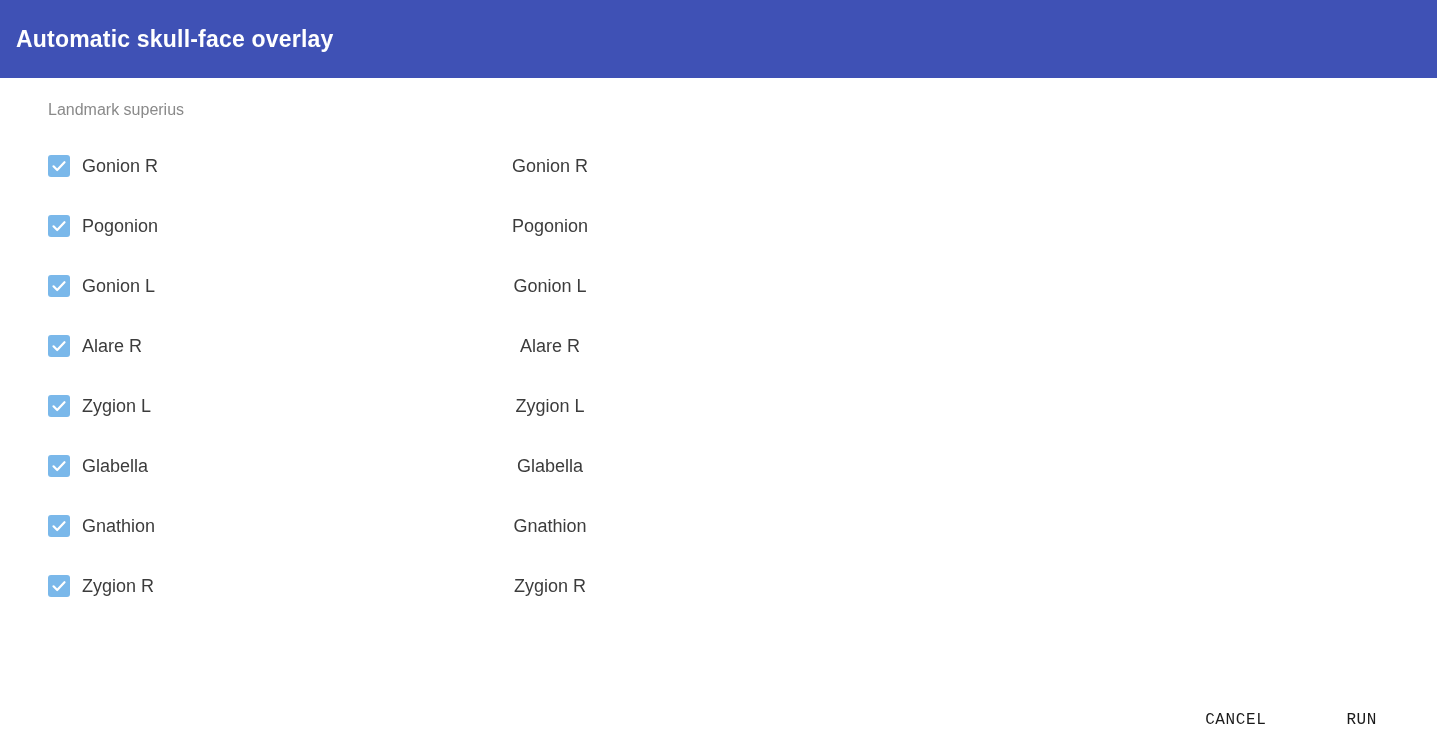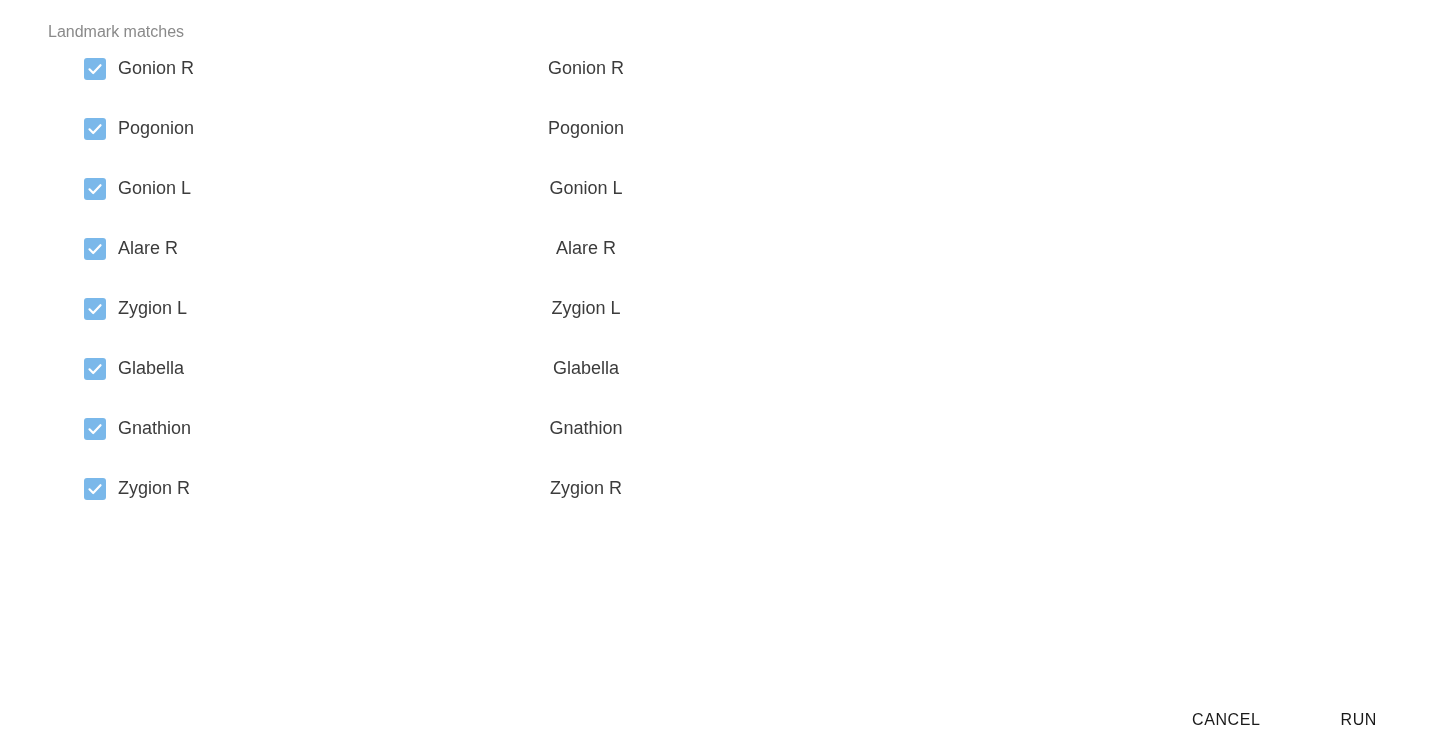--- a/index.html
+++ b/index.html
@@ -46,23 +46,22 @@
     padding-left: 48px;
     padding-top: 22px;
     line-height: 20px;
   }
   .match-list {
     margin-top: 16px;
   }
   .match-row {
     height: 60px;
     display: flex;
-    align-items: flex-start;
-    position: relative;
-    margin-left: 36px;
+    align-items: center;
+    position: relative;
   }
   .checkbox {
     margin-left: 48px;
     width: 22px;
     height: 22px;
     border-radius: 3px;
     background: #7ab8ea;
     flex: 0 0 auto;
     display: flex;
     align-items: center;
@@ -95,38 +94,41 @@
     height: 66px;
     display: flex;
     align-items: center;
     justify-content: flex-end;
     padding-right: 46px;
     box-sizing: border-box;
   }
   .flat-button {
     background: transparent;
     border: none;
-    font-family: Liberation Sans, sans-serif;
+    font-family: Liberation Mono, monospace;
     font-size: 16px;
     color: #1a1a1a;
     letter-spacing: 0.6px;
     padding: 8px 14px;
     cursor: pointer;
   }
   .btn-cancel { margin-right: 52px; }
   .btn-run { margin-right: 0px; }
 </style>
 </head>
 <body>
 
 <div class="dialog">
 
+  <div class="titlebar">
+    <div class="title-text">Automatic skull-face overlay</div>
+  </div>
 
   <div class="content">
-    <div class="section-label">Landmark matches</div>
+    <div class="section-label">Landmark superius</div>
 
     <div class="match-list">
 
       <div class="match-row">
         <span class="checkbox">
           <svg width="16" height="16" viewBox="0 0 16 16">
               <path d="M2.5 8.3 L6.2 12 L13.5 4.2" stroke="#ffffff" stroke-width="2.2" fill="none" stroke-linecap="round" stroke-linejoin="round"></path>
             </svg>
         </span>
         <span class="src-label">Gonion R</span>

